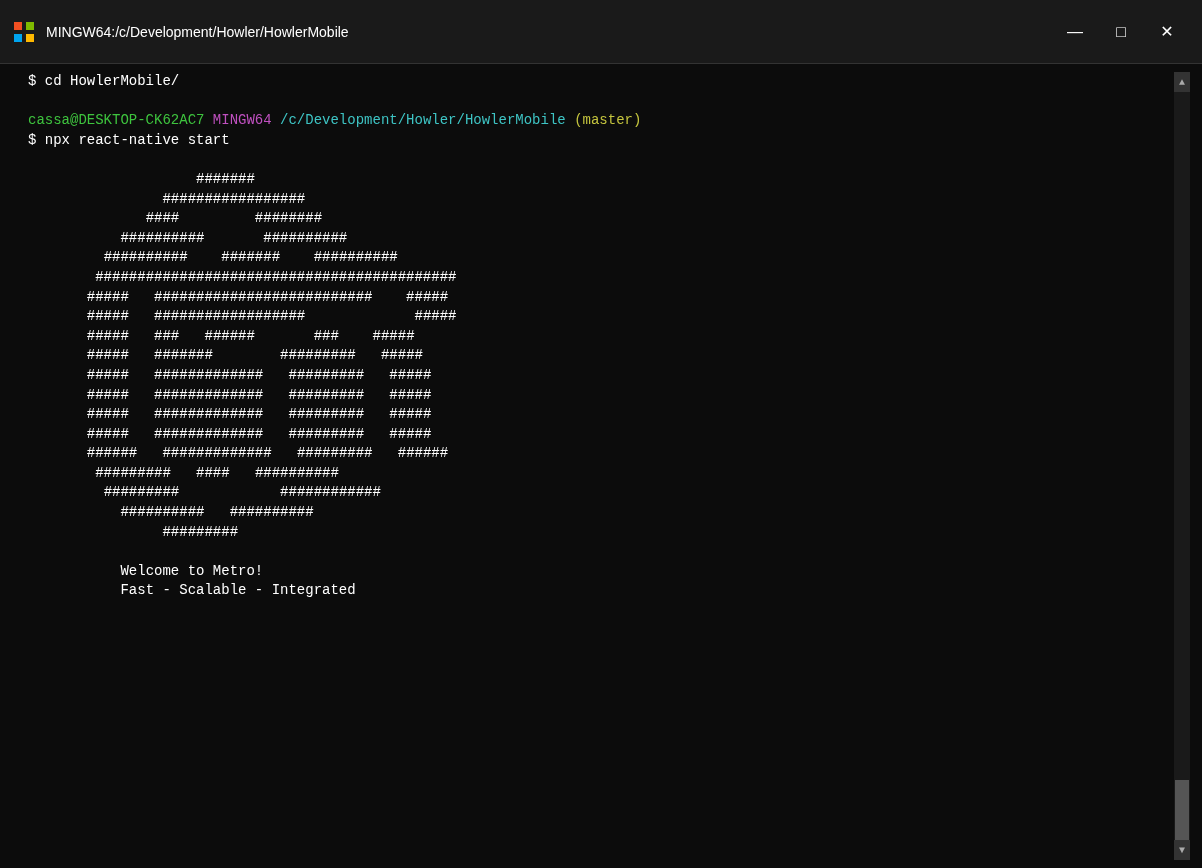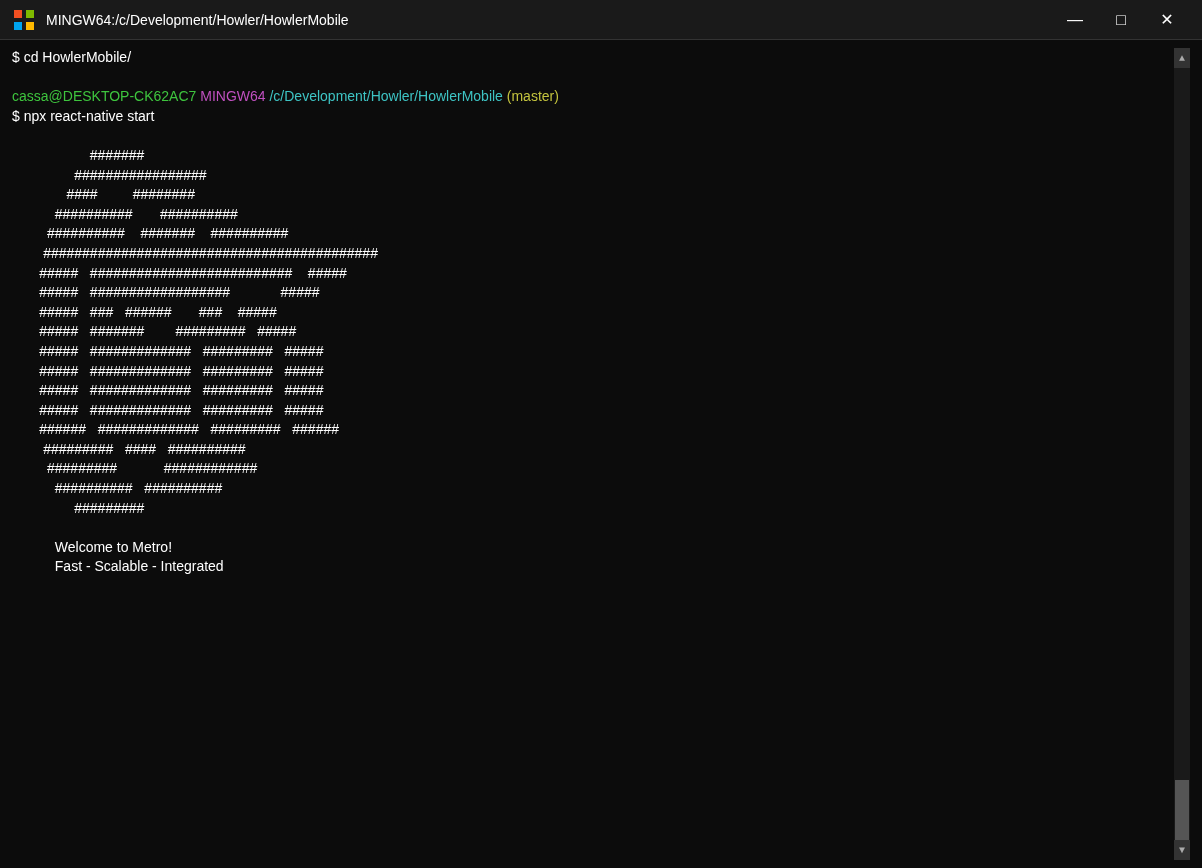--- a/index.html
+++ b/index.html
@@ -14,21 +14,21 @@
     .window {
       width: 1202px;
       height: 868px;
       display: flex;
       flex-direction: column;
       background: #000;
     }
 
     .title-bar {
       background: #1a1a1a;
-      height: 40px;
+      height: 64px;
       display: flex;
       align-items: center;
       padding: 0 12px;
       flex-shrink: 0;
       border-bottom: 1px solid #333;
     }
 
     .title-bar-icon {
       width: 24px;
       height: 24px;
@@ -107,25 +107,26 @@
 
     .scrollbar-arrow.up {
       top: 0;
     }
 
     .scrollbar-arrow.down {
       bottom: 0;
     }
 
     pre {
-      font-family: Liberation Sans, sans-serif;
+      font-family: Liberation Mono, monospace;
       font-size: 14px;
       line-height: 1.4;
       color: #c0c0c0;
       white-space: pre;
+      margin-left: 16px;
     }
 
     .green { color: #3ec43e; }
     .white { color: #ffffff; }
     .magenta { color: #c050c0; }
     .cyan { color: #3ec4c4; }
     .yellow { color: #c4c43e; }
   </style>
 </head>
 <body>

